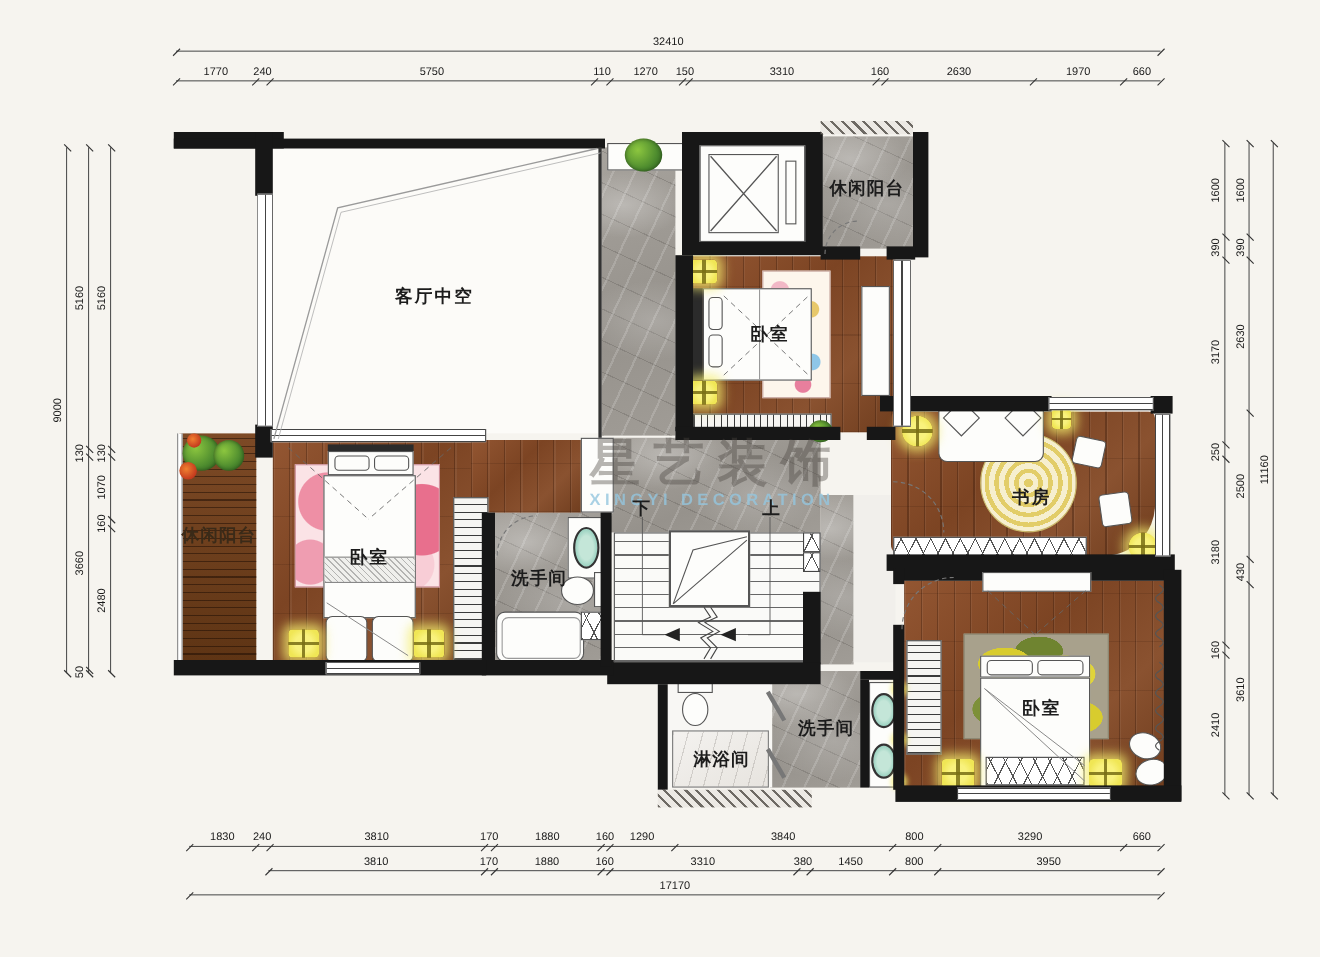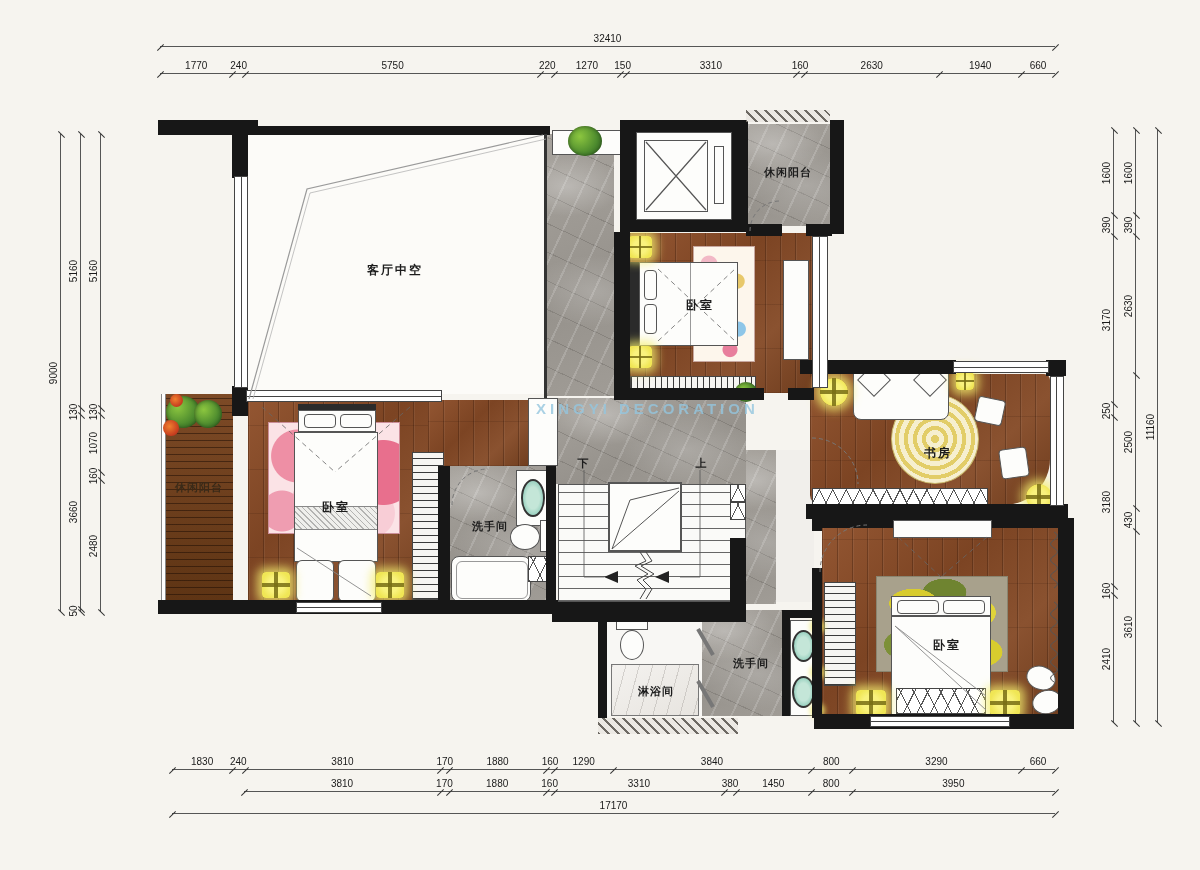--- a/index.html
+++ b/index.html
@@ -69,23 +69,23 @@
     radial-gradient(ellipse 40px 24px at 28% 28%, #d8cc2e 0 60%, transparent 61%),
     radial-gradient(ellipse 46px 28px at 70% 38%, #e0d43a 0 60%, transparent 61%),
     radial-gradient(ellipse 36px 22px at 52% 16%, #6f8430 0 60%, transparent 61%),
     radial-gradient(ellipse 40px 26px at 24% 72%, #7d9038 0 60%, transparent 61%),
     radial-gradient(ellipse 44px 26px at 76% 80%, #d8cc2e 0 60%, transparent 61%),
     radial-gradient(ellipse 30px 20px at 50% 54%, #4c4f40 0 60%, transparent 61%),#a8a18c;}
   .sinkGreen{z-index:7;background:radial-gradient(ellipse,#c4e6d8 0 45%,#8fccba 78%);border:2px solid #333;border-radius:50%;box-sizing:border-box;}
   .plant{z-index:8;border-radius:50%;background:radial-gradient(circle at 35% 35%,#8cc63f,#4c8a2e 60%,#2f6320);box-shadow:inset 0 0 4px rgba(0,0,0,0.45);}
   .plantRed{z-index:8;border-radius:50%;background:radial-gradient(circle at 40% 40%,#f08030,#c43a1e 70%);}
   
-  .rlabel{position:absolute;transform:translate(-50%,-50%);font-size:12px;color:#1c1c1c;font-weight:700;
+  .rlabel{position:absolute;transform:translate(-50%,-50%);font-size:16px;color:#1c1c1c;font-weight:700;
           letter-spacing:2px;z-index:30;white-space:nowrap;}
-  .rlabel.sm{font-size:11px;letter-spacing:1px;}
+  .rlabel.sm{font-size:16px;letter-spacing:1px;}
   
   .dim{position:absolute;z-index:40;}
   .dim.h{border-top:1px solid #555;}
   .dim.v{border-left:1px solid #555;}
   .dim .tick{position:absolute;width:1px;height:9px;background:#333;}
   .dim.h .tick{top:-4.5px;transform:rotate(45deg);}
   .dim.v .tick{width:9px;height:1px;left:-4.5px;transform:rotate(45deg);}
   .dim .dimlab{position:absolute;font-size:10px;color:#1a1a1a;white-space:nowrap;}
   .dim.h .dimlab{top:-14px;transform:translateX(-50%);}
   .dim.v .dimlab{left:-8px;transform:translate(-50%,-50%) rotate(-90deg);}
@@ -273,50 +273,51 @@
   <span class="rlabel sm" style="left:199px;top:487px;color:#3a2a18;">休闲阳台</span>
   <span class="rlabel" style="left:336px;top:507px;">卧室</span>
   <span class="rlabel sm" style="left:490px;top:526px;">洗手间</span>
   <span class="rlabel sm" style="left:656px;top:691px;">淋浴间</span>
   <span class="rlabel sm" style="left:751px;top:663px;">洗手间</span>
   <span class="rlabel" style="left:947px;top:645px;">卧室</span>
   <span class="rlabel sm" style="left:583px;top:463px;letter-spacing:0;">下</span>
   <span class="rlabel sm" style="left:701px;top:463px;letter-spacing:0;">上</span>
 
   <div id="wm-text" class="abs" style="left:536px;top:398px;width:420px;">
+    <div id="wm-cn">星艺装饰</div>
     <div id="wm-en">XINGYI DECORATION</div>
   </div>
 
   <div class="dim h" style="left:160px;top:46px;width:895px;">
         <span class="tick" style="left: 0%;"></span>
         <span class="tick" style="left: 100%;"></span>
         <span class="dimlab" style="left: 50%;">32410</span>
       </div>
   <div class="dim h" style="left:160px;top:73px;width:895px;">
         <span class="tick" style="left: 0%;"></span>
         <span class="tick" style="left: 8.09879%;"></span>
         <span class="dimlab" style="left: 4.0494%;">1770</span>
         <span class="tick" style="left: 9.47731%;"></span>
         <span class="dimlab" style="left: 8.78805%;">240</span>
         <span class="tick" style="left: 42.5043%;"></span>
         <span class="dimlab" style="left: 25.9908%;">5750</span>
         <span class="tick" style="left: 44.0551%;"></span>
-        <span class="dimlab" style="left: 43.2797%;">220</span>
+        <span class="dimlab" style="left: 43.2797%;">110</span>
         <span class="tick" style="left: 51.3498%;"></span>
         <span class="dimlab" style="left: 47.7025%;">1270</span>
         <span class="tick" style="left: 52.0391%;"></span>
         <span class="dimlab" style="left: 51.6944%;">150</span>
         <span class="tick" style="left: 71.0511%;"></span>
         <span class="dimlab" style="left: 61.5451%;">3310</span>
         <span class="tick" style="left: 71.9701%;"></span>
         <span class="dimlab" style="left: 71.5106%;">160</span>
         <span class="tick" style="left: 87.0764%;"></span>
         <span class="dimlab" style="left: 79.5233%;">2630</span>
         <span class="tick" style="left: 96.2091%;"></span>
-        <span class="dimlab" style="left: 91.6427%;">1940</span>
+        <span class="dimlab" style="left: 91.6427%;">1970</span>
         <span class="tick" style="left: 100%;"></span>
         <span class="dimlab" style="left: 98.1045%;">660</span>
       </div>
   <div class="dim h" style="left:172px;top:769px;width:883px;">
         <span class="tick" style="left: 0%;"></span>
         <span class="tick" style="left: 6.81421%;"></span>
         <span class="dimlab" style="left: 3.40711%;">1830</span>
         <span class="tick" style="left: 8.212%;"></span>
         <span class="dimlab" style="left: 7.5131%;">240</span>
         <span class="tick" style="left: 30.4019%;"></span>

